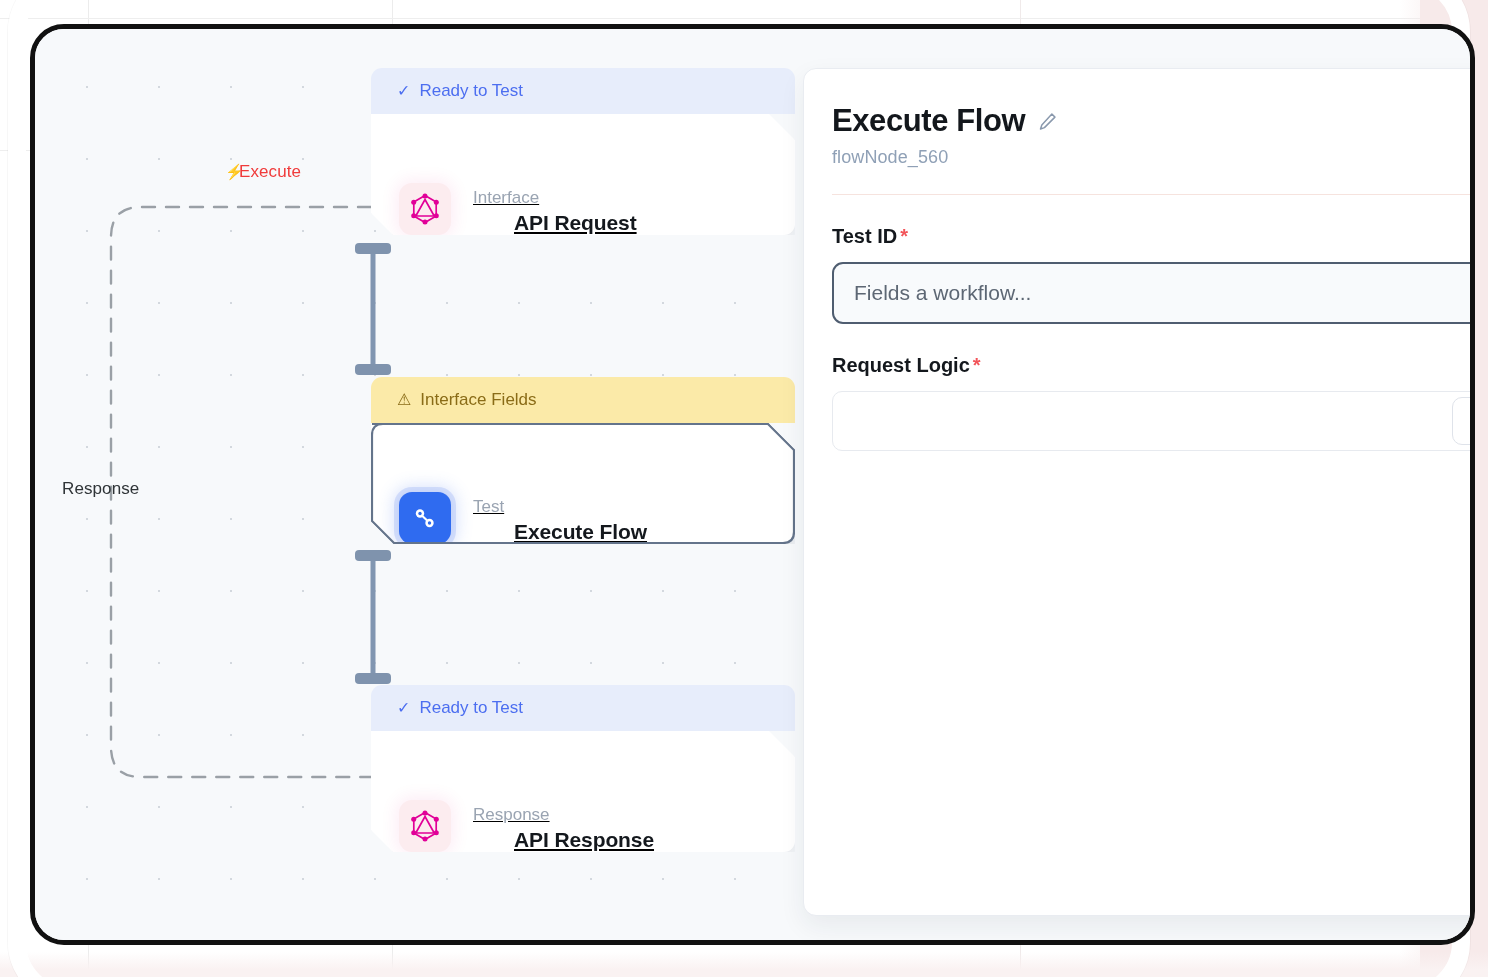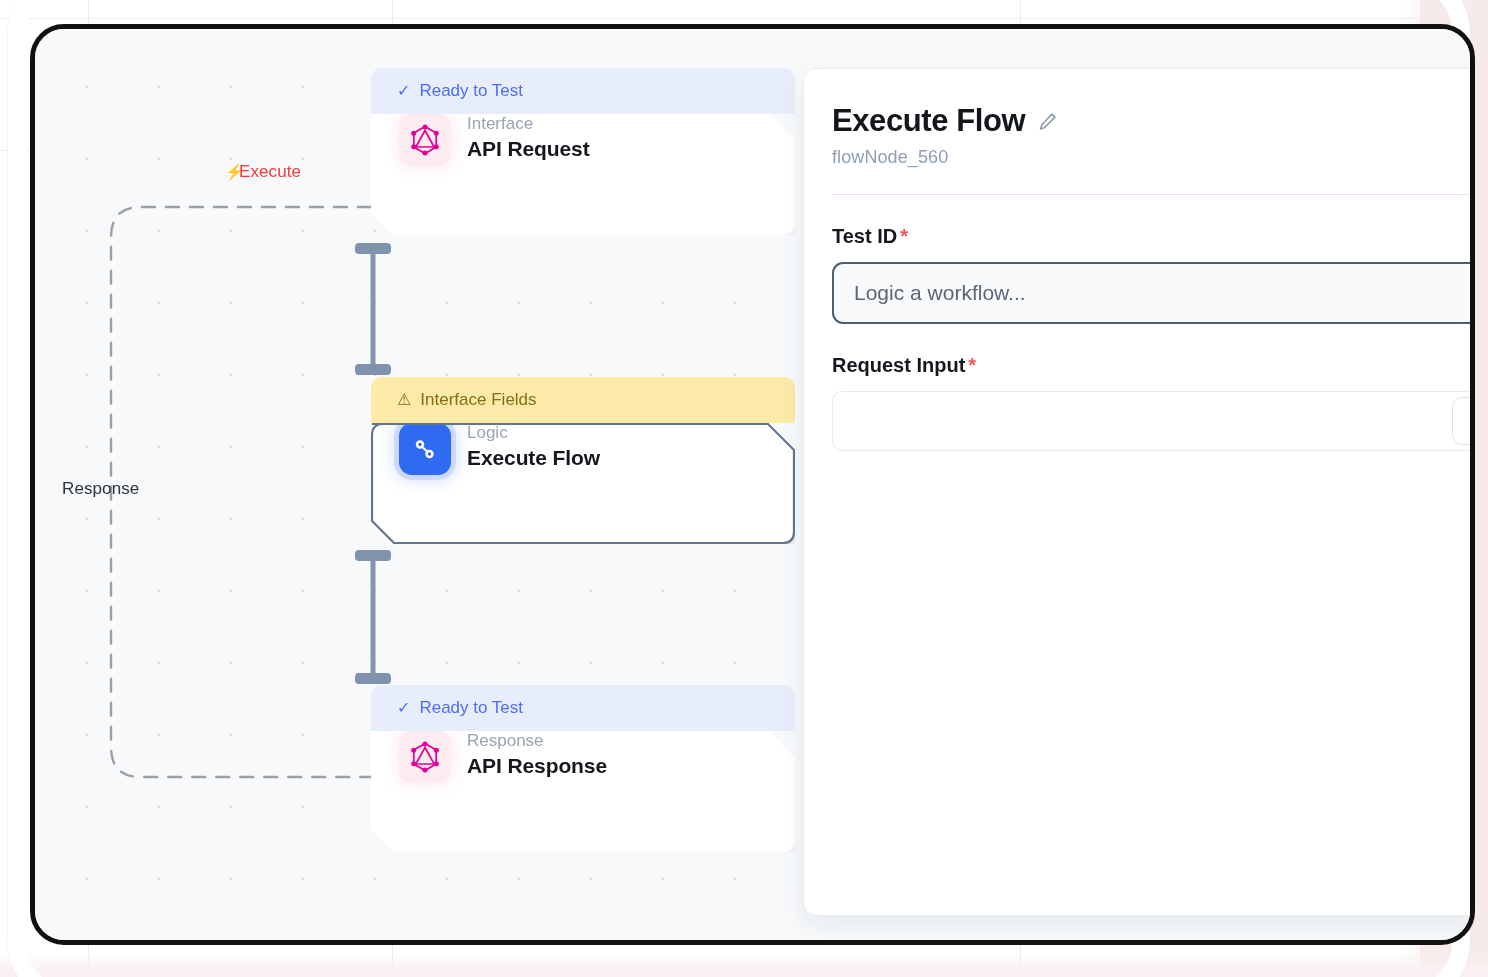--- a/index.html
+++ b/index.html
@@ -189,27 +189,28 @@
     font-size: 16px;
     line-height: 1;
     display: inline-block;
   }
 
   .node-body {
     position: relative;
     height: 121px;
     background: #ffffff;
     display: flex;
-    align-items: flex-start;
+    align-items: flex-end;
     padding-left: 28px;
-    gap: 16px;
+    gap: 22px;
     border-radius: 0 0 11px 11px;
     
     clip-path: polygon(0 0, calc(100% - 26px) 0, 100% 26px, 100% 100%, 22px 100%, 0 calc(100% - 22px));
     box-shadow: 0 6px 14px rgba(25,40,70,0.07);
+    text-decoration: underline;
   }
   .node-body.selected {
     background:
       linear-gradient(#ffffff, #ffffff) padding-box,
       #64748b border-box;
     box-shadow: 0 7px 16px rgba(25,40,70,0.12);
   }
   .node-body-border {
     position: absolute;
     inset: 0;
@@ -238,20 +239,21 @@
   .node-kind {
     font-size: 17px;
     color: #9aa4b2;
     font-weight: 400;
   }
   .node-title {
     font-size: 21px;
     color: #14181d;
     font-weight: 700;
     letter-spacing: -.1px;
+    margin-left: 41px;
   }
 
   
   .panel {
     position: absolute;
     left: 768px;
     top: 39px;
     width: 690px;
     height: 848px;
     background: #ffffff;
@@ -425,21 +427,21 @@
         <div class="node-icon logic">
           <svg width="28" height="28" viewBox="0 0 28 28" fill="none">
             <circle cx="9" cy="9.5" r="4.2" fill="#ffffff"></circle>
             <circle cx="9" cy="9.5" r="1.7" fill="#2f6bf0"></circle>
             <circle cx="18.5" cy="19" r="4.2" fill="#ffffff"></circle>
             <circle cx="18.5" cy="19" r="1.7" fill="#2f6bf0"></circle>
             <path d="M11.9 12.5 L15.6 16.1" stroke="#ffffff" stroke-width="2.1" stroke-linecap="round"></path>
           </svg>
         </div>
         <div class="node-text">
-          <span class="node-kind">Logic</span>
+          <span class="node-kind">Test</span>
           <span class="node-title">Execute Flow</span>
         </div>
       </div>
     </div>
 
     <div class="node" style="left:336px; top:656px;">
       <div class="node-status ready">
         <span class="st-icon">✓</span>
         <span>Ready to Test</span>
       </div>
@@ -477,27 +479,27 @@
         </span>
       </div>
       <div class="panel-subtitle">flowNode_560</div>
       <div class="panel-divider"></div>
 
       <div class="field-group">
         <div class="field-label">
           <span>Test ID</span><span class="req">*</span>
         </div>
         <div class="select-box">
-          <span>Logic a workflow...</span>
+          <span>Fields a workflow...</span>
         </div>
       </div>
 
       <div class="field-group">
         <div class="field-label">
-          <span>Request Input</span><span class="req">*</span>
+          <span>Request Logic</span><span class="req">*</span>
         </div>
         <div class="input-row">
           <div class="text-input">
             <span></span>
           </div>
           <div class="edit-btn">
             
           </div>
         </div>
       </div>

